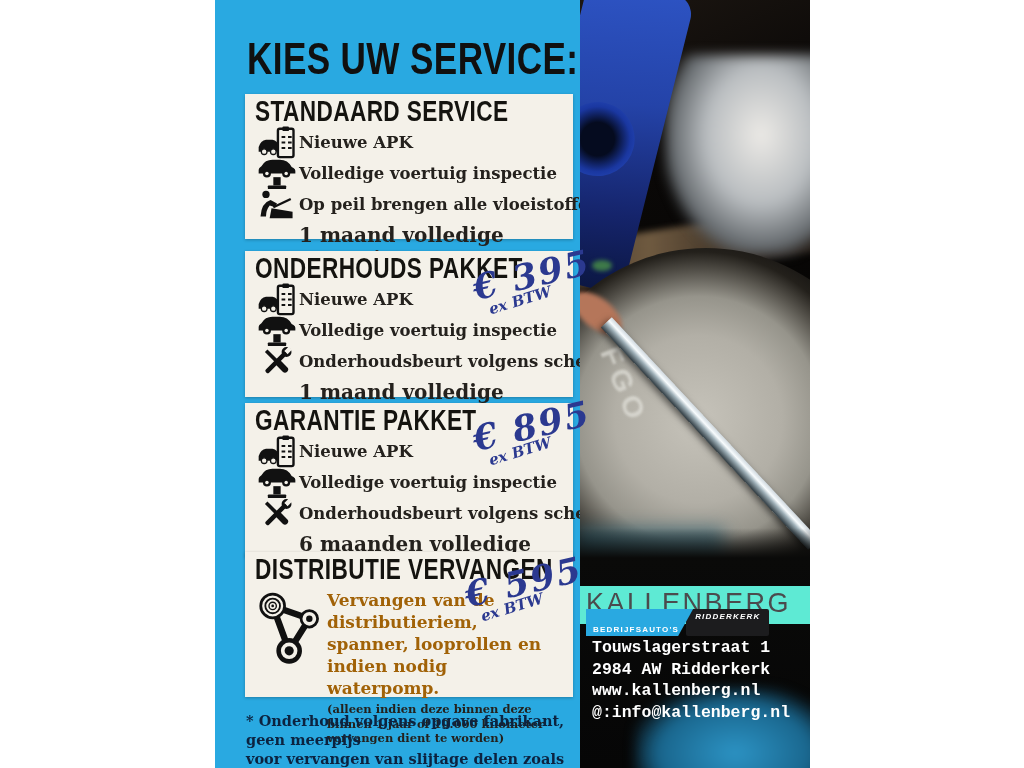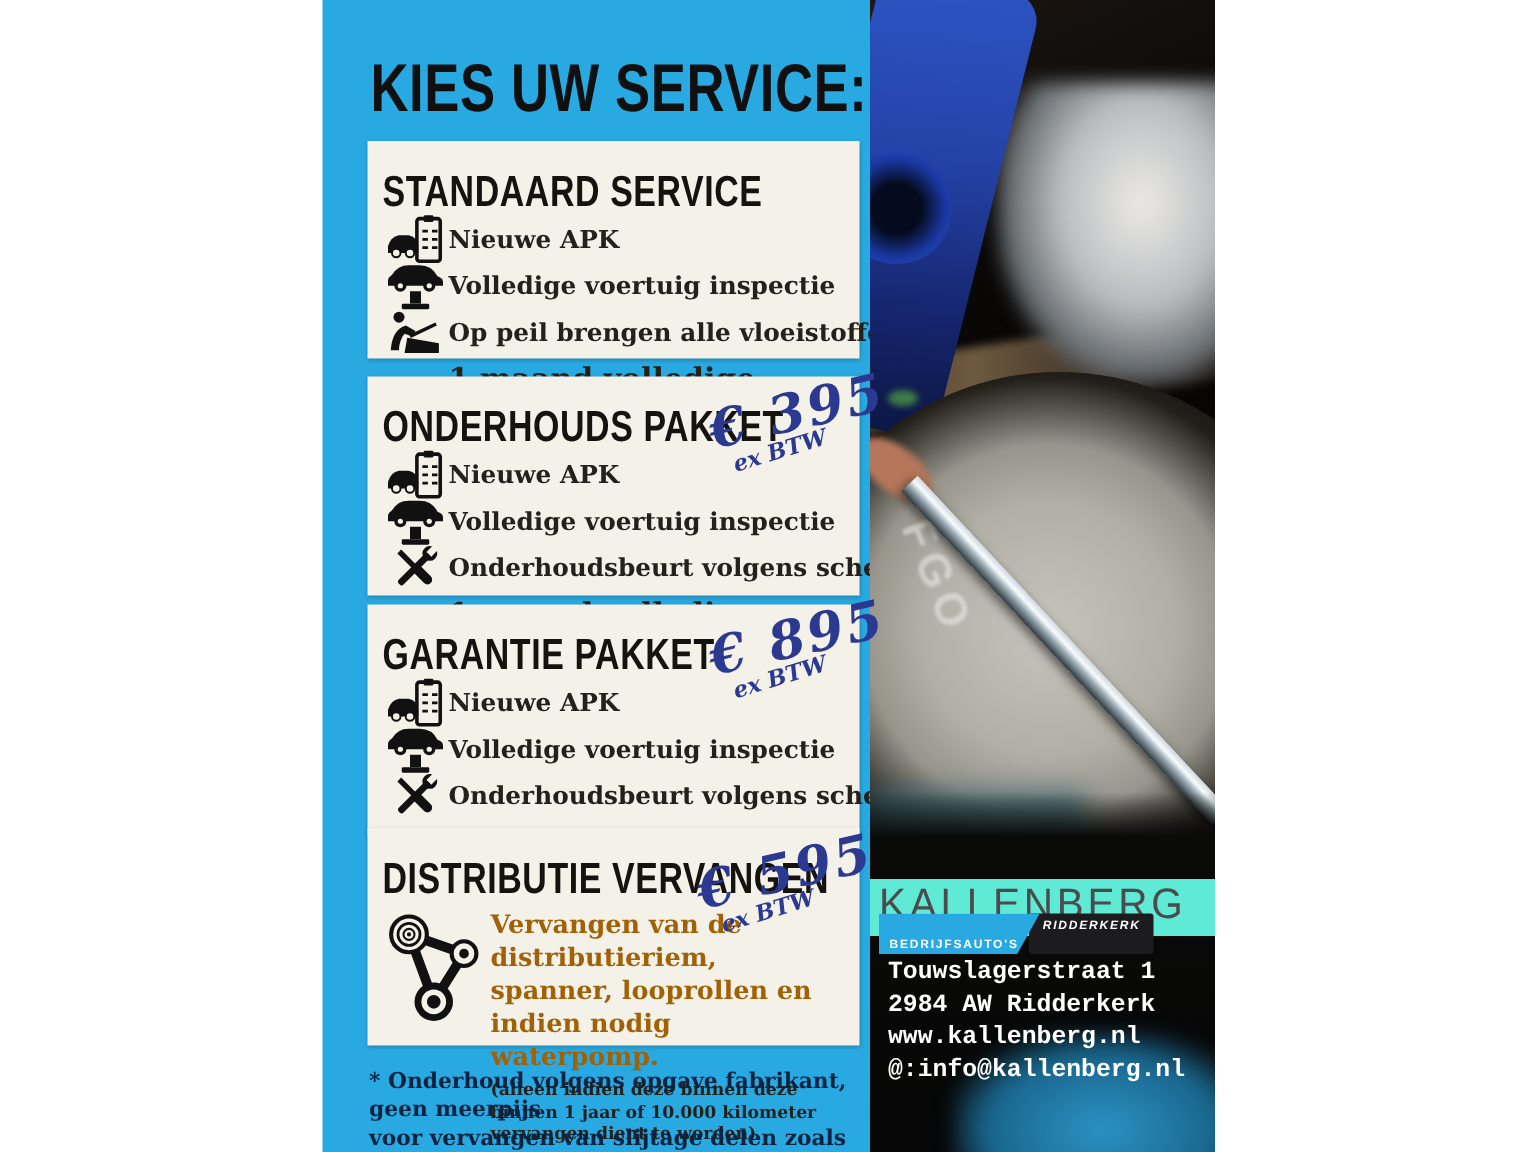--- a/index.html
+++ b/index.html
@@ -3,21 +3,21 @@
 <meta charset="utf-8">
 <style>
   html,body{margin:0;padding:0;background:#fff;}
   .page{position:relative;width:1024px;height:768px;background:#ffffff;overflow:hidden;
         font-family:"Liberation Sans",sans-serif;}
   .flyer{position:absolute;left:215px;top:0;width:595px;height:768px;}
   .panel-cyan{position:absolute;left:0;top:0;width:365px;height:768px;background:#29a9e1;}
   .title{position:absolute;left:32px;top:36px;color:#101010;font-weight:bold;font-size:45px;line-height:46px;}
   .cond{display:inline-block;transform:scaleX(.78);transform-origin:0 50%;white-space:nowrap;letter-spacing:.5px;}
   .card{position:absolute;left:30px;width:328px;background:#f4f1e9;box-shadow:0 1px 3px rgba(0,0,0,.25);
-        padding:19px 10px;box-sizing:border-box;}
+        padding:2px 10px;box-sizing:border-box;}
   .card-heading{color:#14130f;font-weight:bold;font-size:29px;line-height:31px;}
   .row{display:flex;align-items:center;height:31px;}
   .icn{width:44px;min-width:44px;display:flex;justify-content:center;align-items:center;}
   .row-text{font-family:"DejaVu Serif",serif;font-weight:bold;font-size:16.5px;color:#24211d;white-space:nowrap;}
   .card-footer{font-family:"DejaVu Serif",serif;font-weight:bold;font-size:20px;color:#24211d;margin:3px 0 0 44px;}
   .c4-body{display:flex;margin-top:4px;}
   .c4-text{font-family:"DejaVu Serif",serif;font-weight:bold;font-size:17px;line-height:22px;color:#a16207;}
   .c4-note{font-family:"DejaVu Serif",serif;font-weight:bold;font-size:11.5px;line-height:14.5px;color:#24211d;margin-top:3px;}
   .price{position:absolute;color:#2b3990;transform:rotate(-13deg);z-index:5;text-align:center;}
   .price .amount{font-family:"DejaVu Serif",serif;font-style:italic;font-weight:bold;font-size:35px;letter-spacing:2px;}

